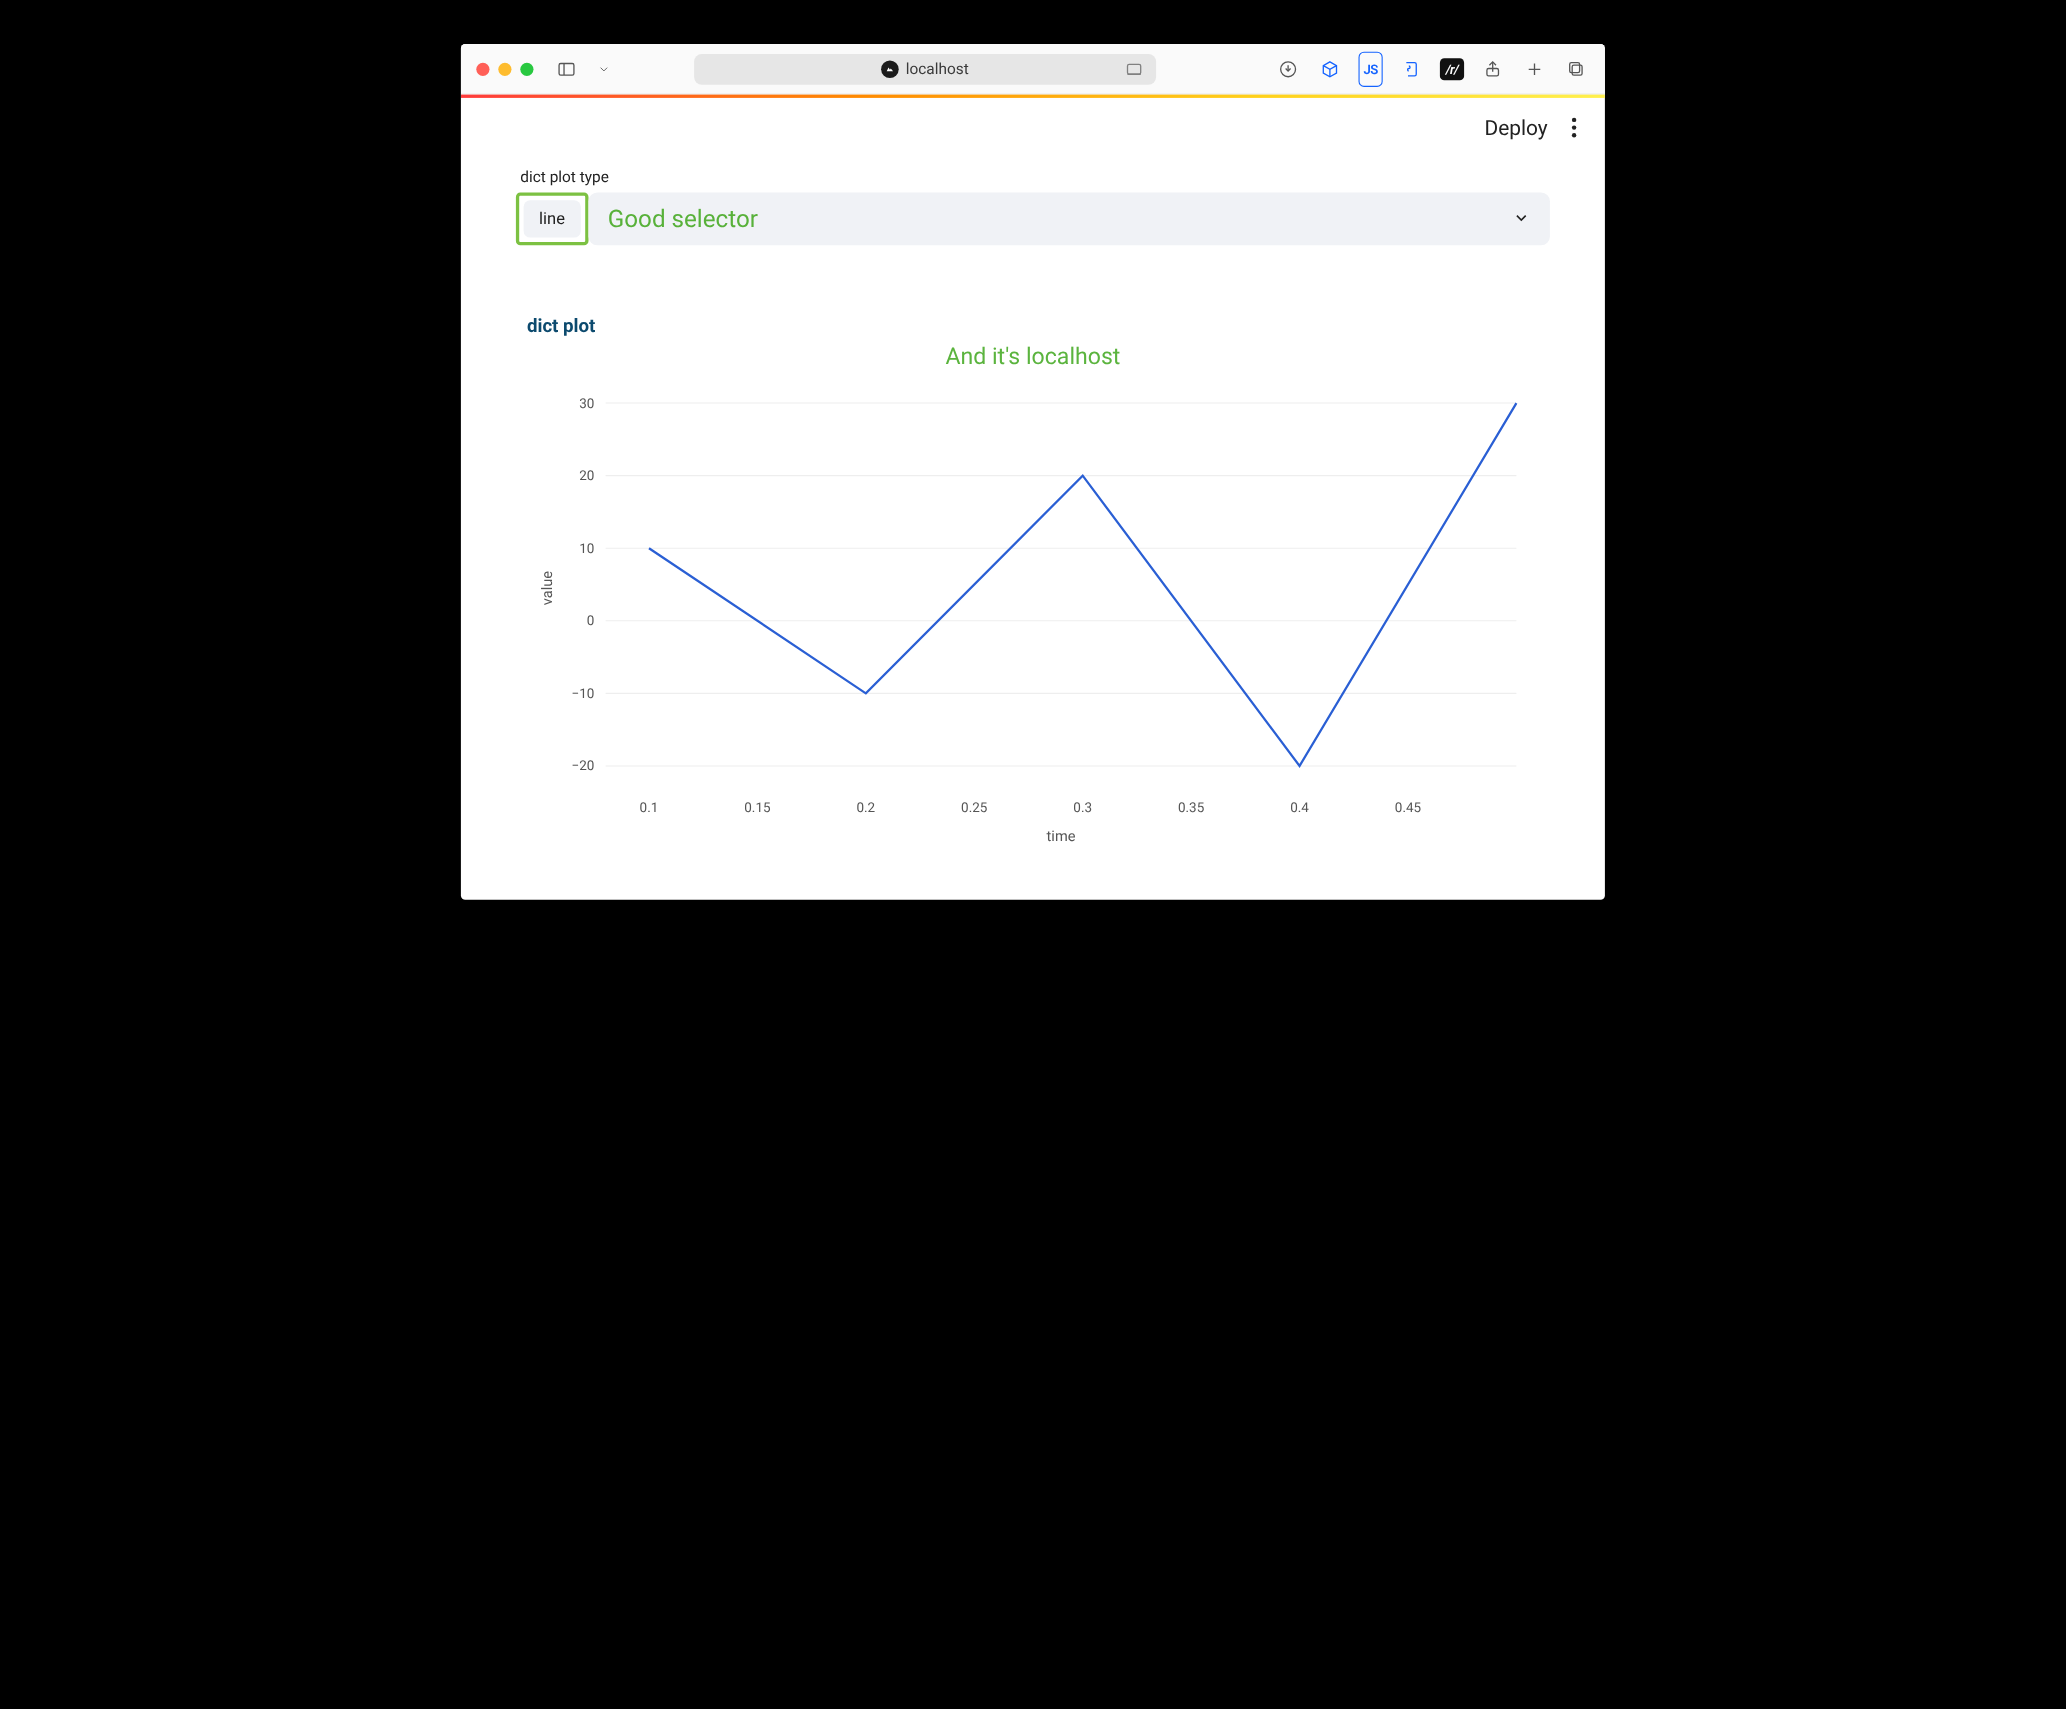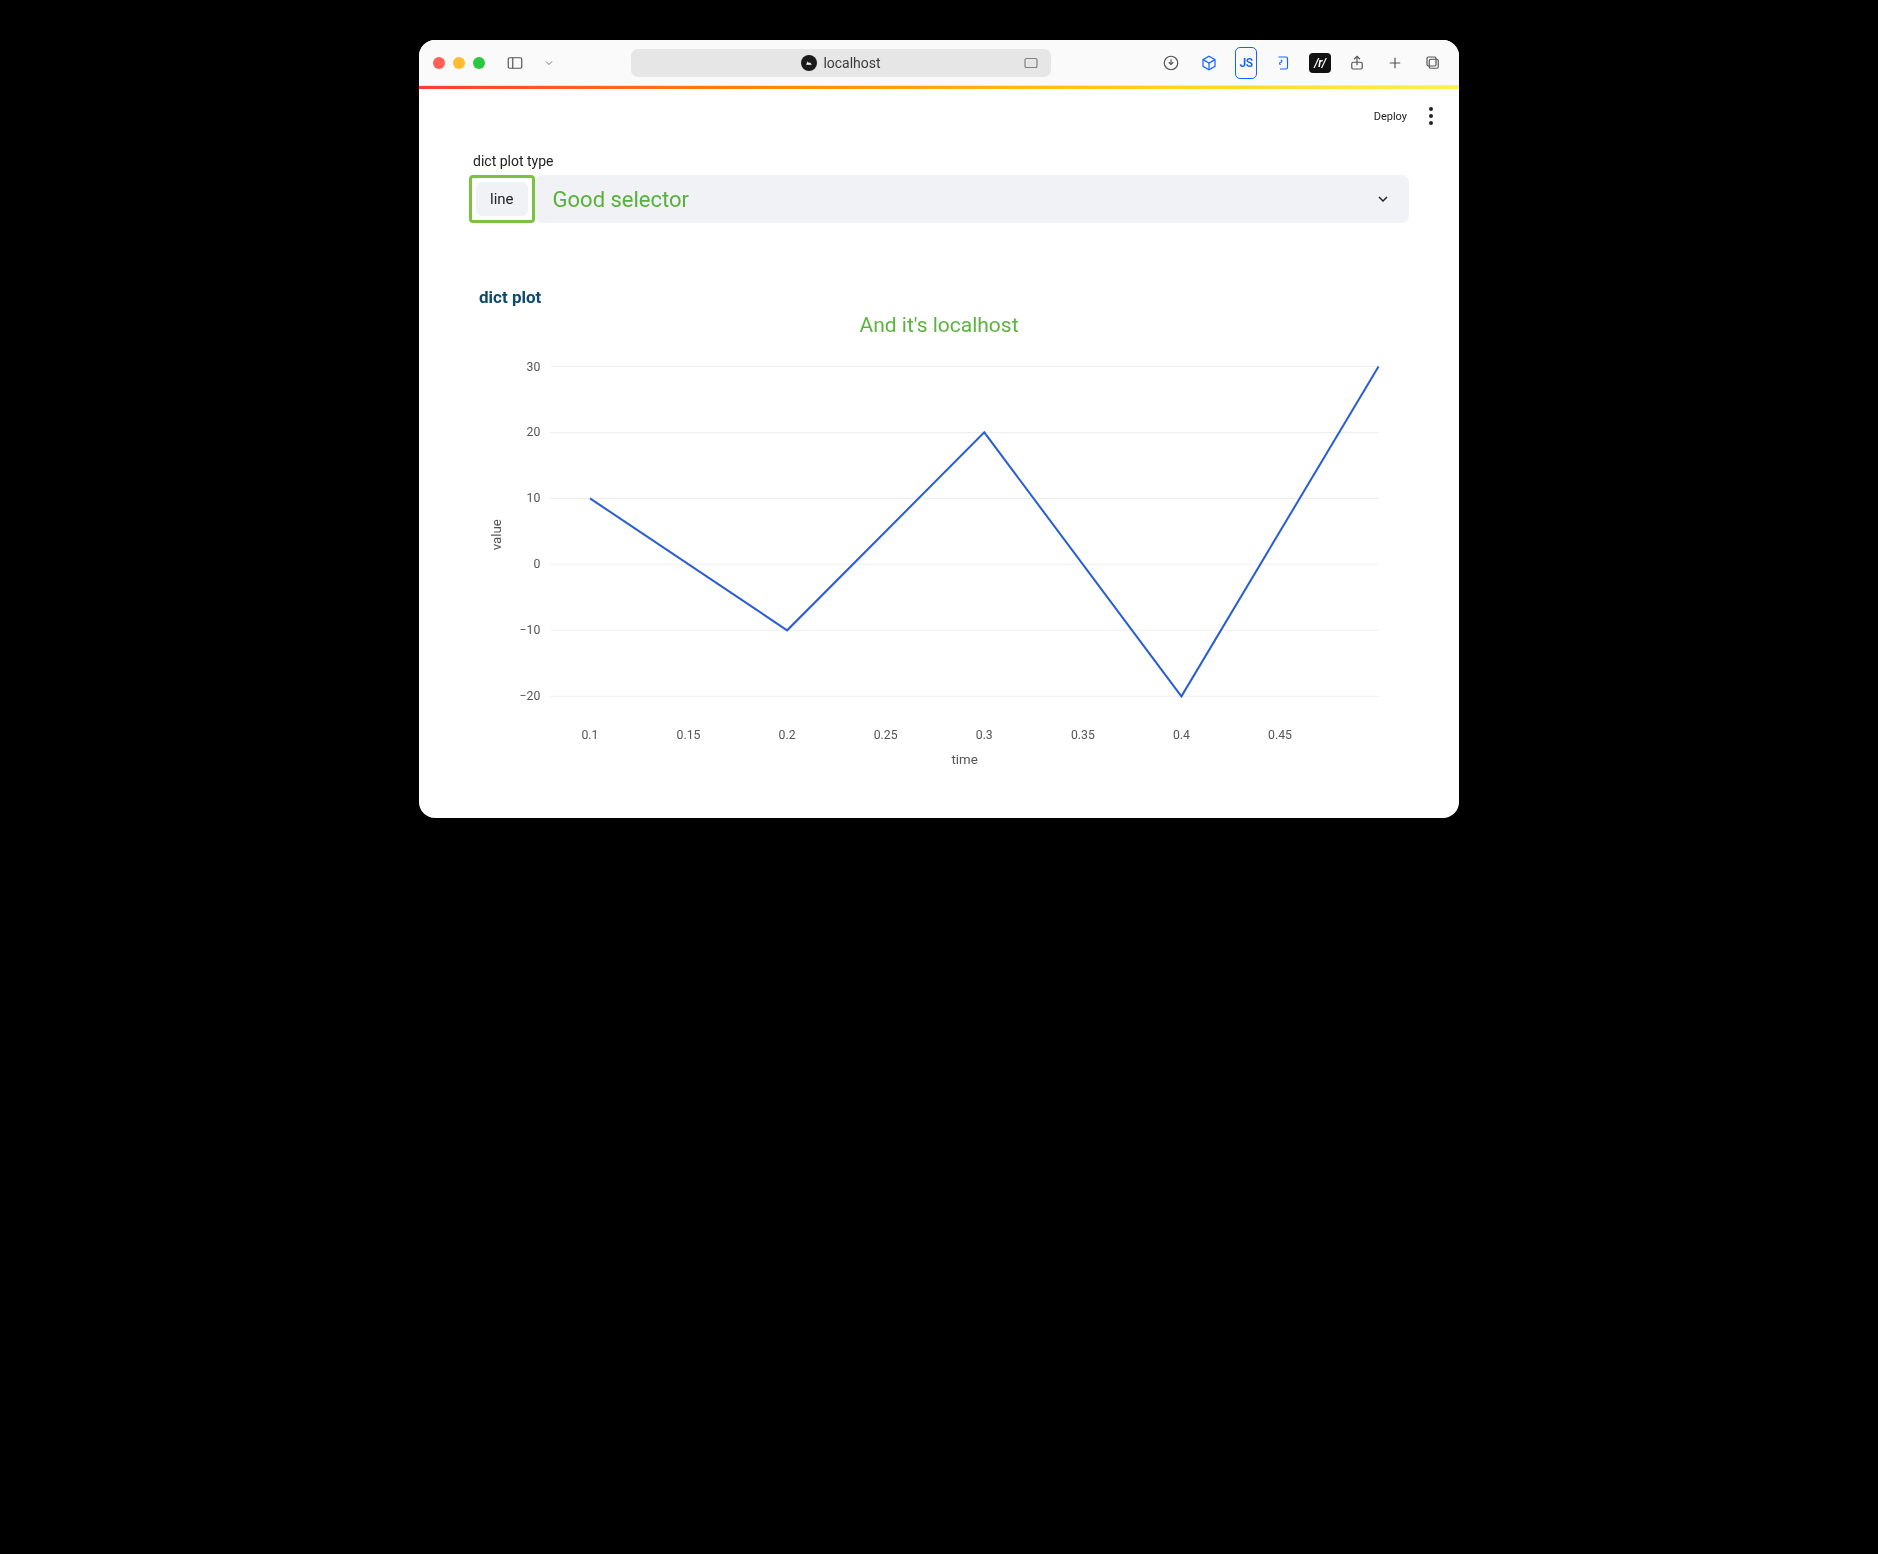--- a/index.html
+++ b/index.html
@@ -8,21 +8,21 @@
     background: #000;
     font-family: -apple-system, BlinkMacSystemFont, "Segoe UI", Roboto, sans-serif;
     display: flex;
     align-items: flex-start;
     justify-content: center;
     padding: 40px 30px 30px 30px;
   }
   .browser-window {
     width: 1040px;
     background: #fff;
-    border-radius: 16px;
+    border-radius: 4px;
     overflow: hidden;
     box-shadow: 0 10px 40px rgba(0,0,0,0.4);
   }
   
   .chrome-bar {
     height: 46px;
     background: #fafafa;
     border-bottom: 1px solid #e8e8e8;
     display: flex;
     align-items: center;
@@ -72,21 +72,21 @@
   .pill-blue { color: #1463ff; border: 1.6px solid #1463ff; border-radius: 5px; padding: 0 3px; height: 32px; }
   .pill-black { color: #fff; background: #111; border-radius: 4px; padding: 0 4px; height: 20px; font-style: italic; }
   .gradient-strip {
     height: 3px;
     background: linear-gradient(90deg, #ff3b3b 0%, #ff8a00 35%, #ffd11a 70%, #fff04d 100%);
   }
   
   .app-header {
     display: flex; justify-content: flex-end; align-items: center;
     padding: 14px 22px 4px 22px; gap: 18px;
-    color: #222; font-size: 11px;
+    color: #222; font-size: 19px;
   }
   .kebab { display: flex; flex-direction: column; gap: 3px; padding: 4px; cursor: pointer; }
   .kebab span { width: 4px; height: 4px; background: #222; border-radius: 50%; }
   
   .content { padding: 20px 50px 40px 50px; }
   .widget-label { font-size: 14px; color: #222; margin-bottom: 6px; margin-left: 4px; }
   .selector-row { display: flex; align-items: stretch; gap: 0; margin-bottom: 40px; }
   .selector-highlight {
     border: 3px solid #7cc142;
     border-radius: 4px;

